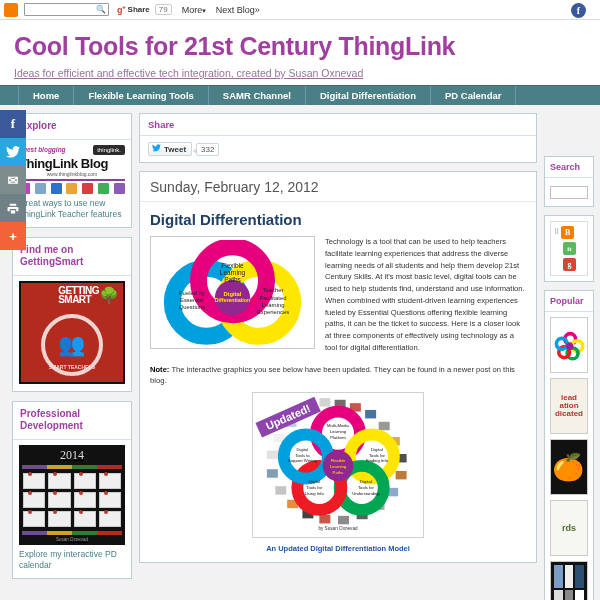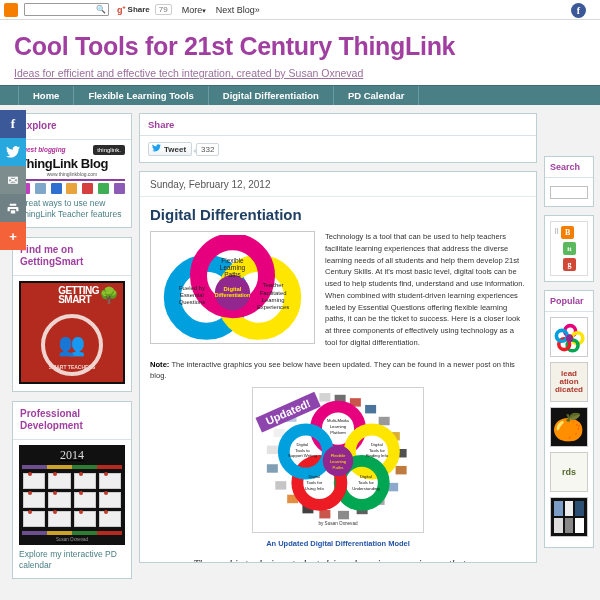--- a/index.html
+++ b/index.html
@@ -164,21 +164,21 @@
     content:""; position:absolute; left:-4px; top:4px;
     border-top:3px solid transparent; border-bottom:3px solid transparent;
     border-right:4px solid #ccd6dd;
   }
 
   .post {
     background:#fff; border:1px solid #bcd0d4;
     padding:0 0 6px 0; height:392px; overflow:hidden;
   }
   .post-date {
-    font-size:10px; color:#555; padding:7px 10px 6px 10px;
+    font-size:14px; color:#555; padding:7px 10px 6px 10px;
     border-bottom:1px solid #e3ebed;
   }
   .post-title {
     color:#1f3f63; font-size:15px; font-weight:bold;
     padding:9px 10px 8px 10px;
   }
   .post-top { display:flex; padding:0 10px; gap:10px; }
   .venn-box {
     border:1px solid #c9c9c9; background:#fff; padding:3px;
     flex:0 0 165px; height:113px; position:relative;
@@ -211,21 +211,21 @@
   .rwidget-body { padding:5px; }
   .search-input {
     width:100%; height:13px; border:1px solid #c0c0c0; background:#fff;
   }
   .share-box { border:1px solid #ddd; padding:4px 3px; }
   .share-row { display:flex; align-items:center; gap:3px; margin-bottom:3px; }
   .share-dots { font-size:7px; color:#888; letter-spacing:-1px; line-height:0.6;}
   .sq { width:13px; height:13px; border-radius:2px; color:#fff;
      font-size:8px; font-weight:bold; display:flex; align-items:center;
      justify-content:center; font-family:"Liberation Serif", serif;}
-  .thumb { width:100%; height:40px; border:1px solid #ccc;
+  .thumb { width:100%; height:56px; border:1px solid #ccc;
      margin-bottom:5px; background:#eee; position:relative; overflow:hidden;}
 
   
   .rail { position:absolute; left:0; top:110px; width:26px; z-index:20; }
   .rail-btn {
     height:28px; display:flex; align-items:center; justify-content:center;
     color:#fff; font-size:13px; font-weight:bold;
   }
   .rail-fb { background:#3b5998; font-family:"Liberation Serif",serif; }
   .rail-tw { background:#29a8df; }
@@ -254,20 +254,21 @@
 </div>
 
 <div class="header">
   <div class="blog-title">Cool Tools for 21st Century ThingLink</div>
   <div class="blog-desc">Ideas for efficient and effective tech integration, created by Susan Oxnevad</div>
 </div>
 
 <div class="tabs">
   <div class="tab">Home</div>
   <div class="tab">Flexible Learning Tools</div>
+  <div class="tab">SAMR Channel</div>
   <div class="tab">Digital Differentiation</div>
   <div class="tab">PD Calendar</div>
 </div>
 
 <div class="rail">
   <div class="rail-btn rail-fb">f</div>
   <div class="rail-btn rail-tw">
     <svg width="14" height="12" viewBox="0 0 24 20">
       <path fill="#fff" d="M24 2.4a9.6 9.6 0 0 1-2.8.8A4.9 4.9 0 0 0 23.3.4a9.7 9.7 0 0 1-3.1 1.2A4.9 4.9 0 0 0 11.8 6 13.9 13.9 0 0 1 1.7.9 4.9 4.9 0 0 0 3.2 7.4 4.8 4.8 0 0 1 1 6.8v.1a4.9 4.9 0 0 0 3.9 4.8 4.9 4.9 0 0 1-2.2.1 4.9 4.9 0 0 0 4.6 3.4A9.9 9.9 0 0 1 0 17.3a13.9 13.9 0 0 0 7.5 2.2c9.1 0 14-7.5 14-14v-.7A9.9 9.9 0 0 0 24 2.4z"></path>
     </svg>

